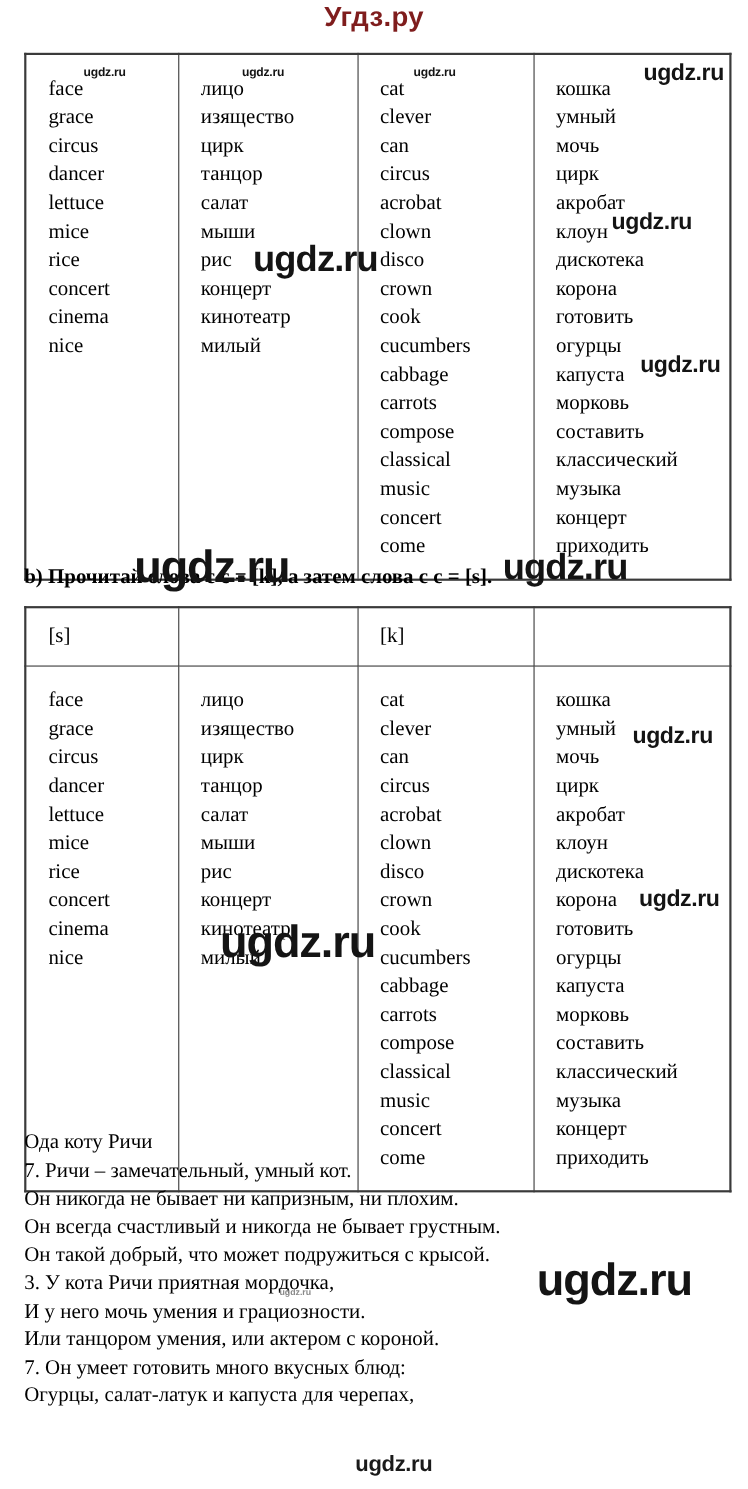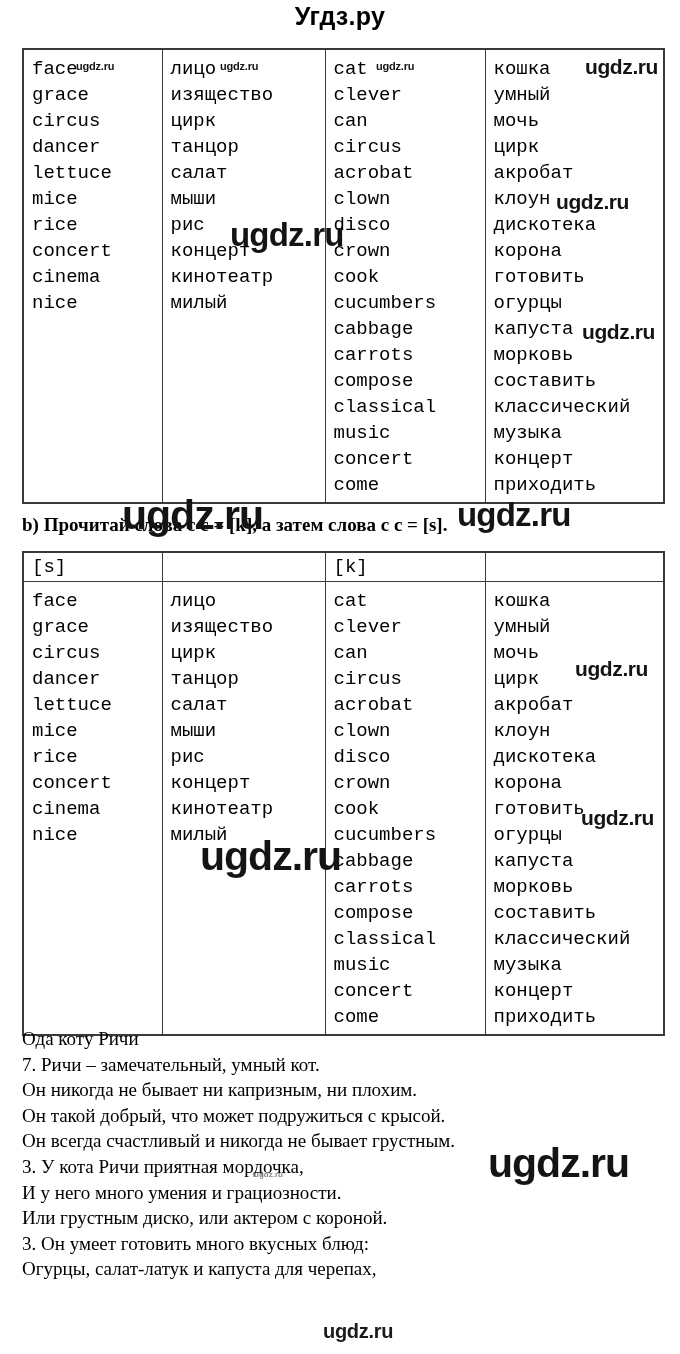--- a/index.html
+++ b/index.html
@@ -20,36 +20,35 @@
   .site-header {
     position: absolute;
     top: 2px;
     left: 0;
     width: 680px;
     text-align: center;
     font-family: "Liberation Sans", sans-serif;
     font-weight: bold;
     font-size: 25px;
     letter-spacing: 0.3px;
-    color: #000000;
+    color: #7f1d1d;
   }
 
   
   .wordtable {
     position: absolute;
     border-collapse: collapse;
     table-layout: fixed;
     border: 2px solid #3a3a3a;
   }
   .wordtable td {
     border-left: 1px solid #3a3a3a;
     border-right: 1px solid #3a3a3a;
     vertical-align: top;
-    padding: 0;
-    font-family: Liberation Mono, monospace;
+    padding: 12px;
   }
   .wordtable td:first-child { border-left: none; }
   .wordtable td:last-child  { border-right: none; margin-left: 32px; }
 
   .colbox {
     padding: 6px 0 4px 8px;
     font-size: 19px;
     line-height: 26px;
   }
   .colbox .w { display: block; white-space: nowrap; }
@@ -288,26 +287,26 @@
           </div>
       </td>
     </tr>
   </tbody>
 </table>
 
 <div class="prose">
     <span class="line">Ода коту Ричи</span>
     <span class="line">7. Ричи – замечательный, умный кот.</span>
     <span class="line">Он никогда не бывает ни капризным, ни плохим.</span>
+    <span class="line">Он всегда счастливый и никогда не бывает грустным.</span>
     <span class="line">Он такой добрый, что может подружиться с крысой.</span>
-    <span class="line">Он всегда счастливый и никогда не бывает грустным.</span>
     <span class="line">3. У кота Ричи приятная мордочка,</span>
-    <span class="line">И у него много умения и грациозности.</span>
-    <span class="line">Или грустным диско, или актером с короной.</span>
-    <span class="line">3. Он умеет готовить много вкусных блюд:</span>
+    <span class="line">И у него мочь умения и грациозности.</span>
+    <span class="line">Или танцором умения, или актером с короной.</span>
+    <span class="line">7. Он умеет готовить много вкусных блюд:</span>
     <span class="line">Огурцы, салат-латук и капуста для черепах,</span>
   </div>
 
 <div id="watermark-layer">
     <div class="wm wm-sm" style="left: 52px; top: 60px;">ugdz.ru</div>
     <div class="wm wm-sm" style="left: 196px; top: 60px;">ugdz.ru</div>
     <div class="wm wm-sm" style="left: 352px; top: 60px;">ugdz.ru</div>
     <div class="wm wm-md" style="left: 561px; top: 55px;">ugdz.ru</div>
     <div class="wm wm-lg" style="left: 206px; top: 216px;">ugdz.ru</div>
     <div class="wm wm-md" style="left: 532px; top: 190px;">ugdz.ru</div>

